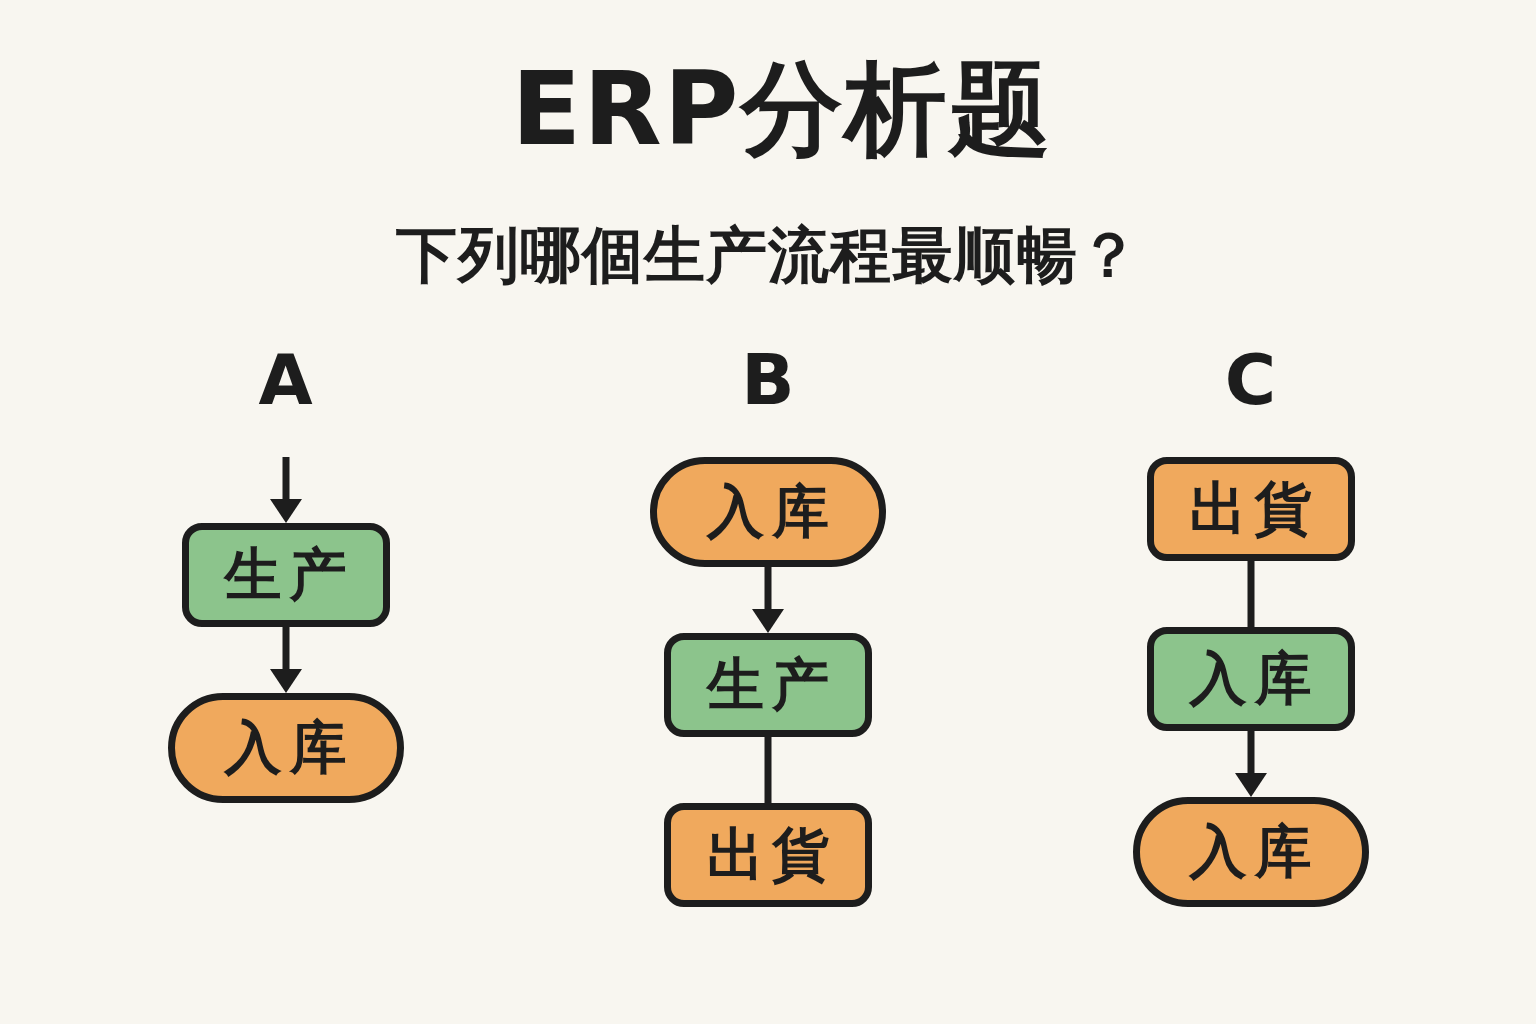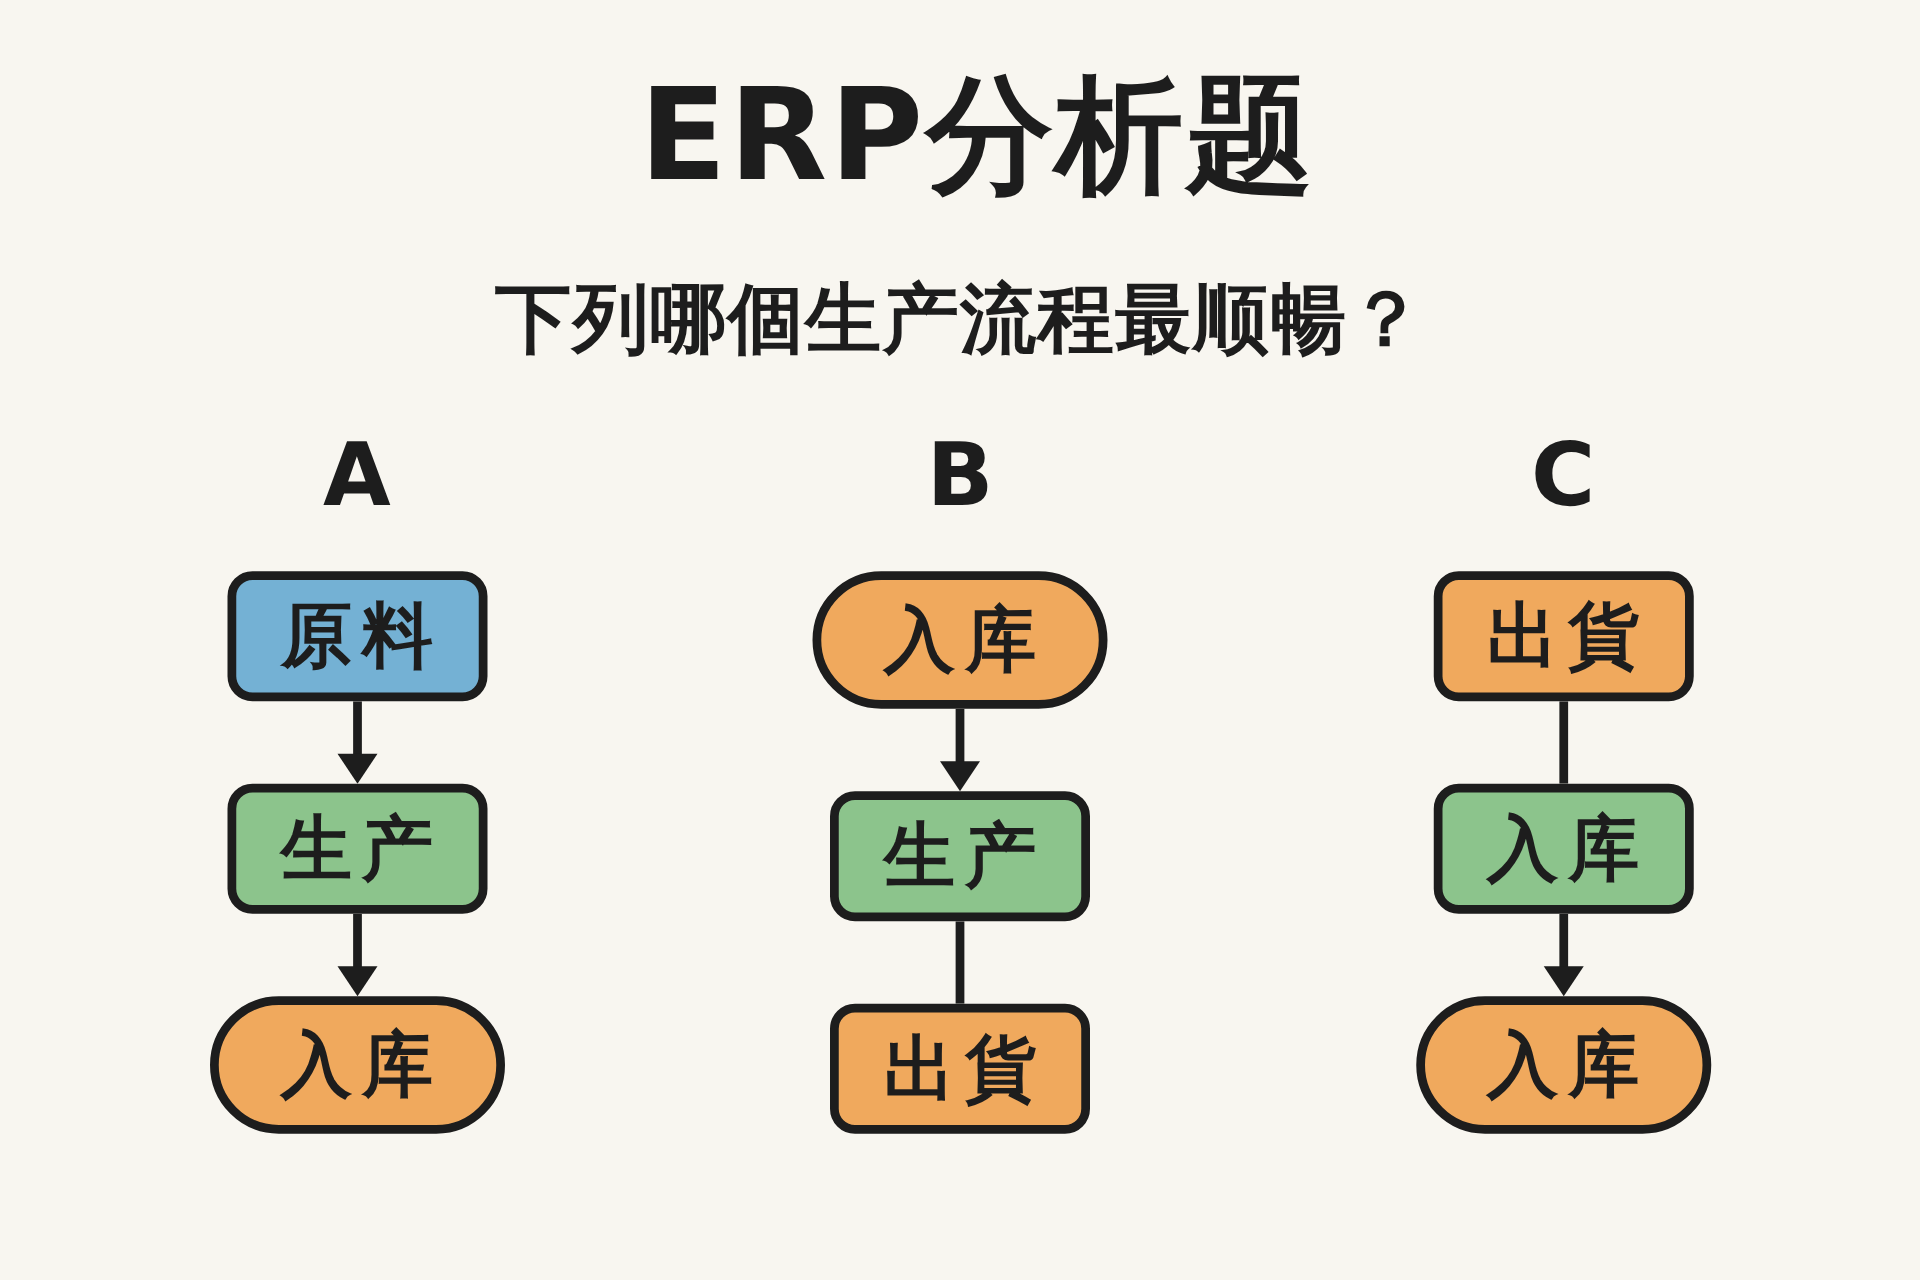--- a/index.html
+++ b/index.html
@@ -73,21 +73,20 @@
 
 <div class="page">
 
   <div class="title">ERP分析题</div>
   <div class="subtitle">下列哪個生产流程最顺暢？</div>
 
   <div class="flows">
 
     <div class="flow">
       <div class="flow-label">A</div>
-      <div class="node rect" style="background-color: rgb(116, 177, 212);">原料</div>
       <svg class="connector" viewBox="0 0 40 66">
         <line x1="20" y1="0" x2="20" y2="46"></line>
         <polygon points="4,42 36,42 20,66"></polygon>
       </svg>
       <div class="node rect" style="background-color: rgb(140, 196, 140);">生产</div>
       <svg class="connector" viewBox="0 0 40 66">
         <line x1="20" y1="0" x2="20" y2="46"></line>
         <polygon points="4,42 36,42 20,66"></polygon>
       </svg>
       <div class="node pill" style="background-color: rgb(240, 169, 93);">入库</div>

